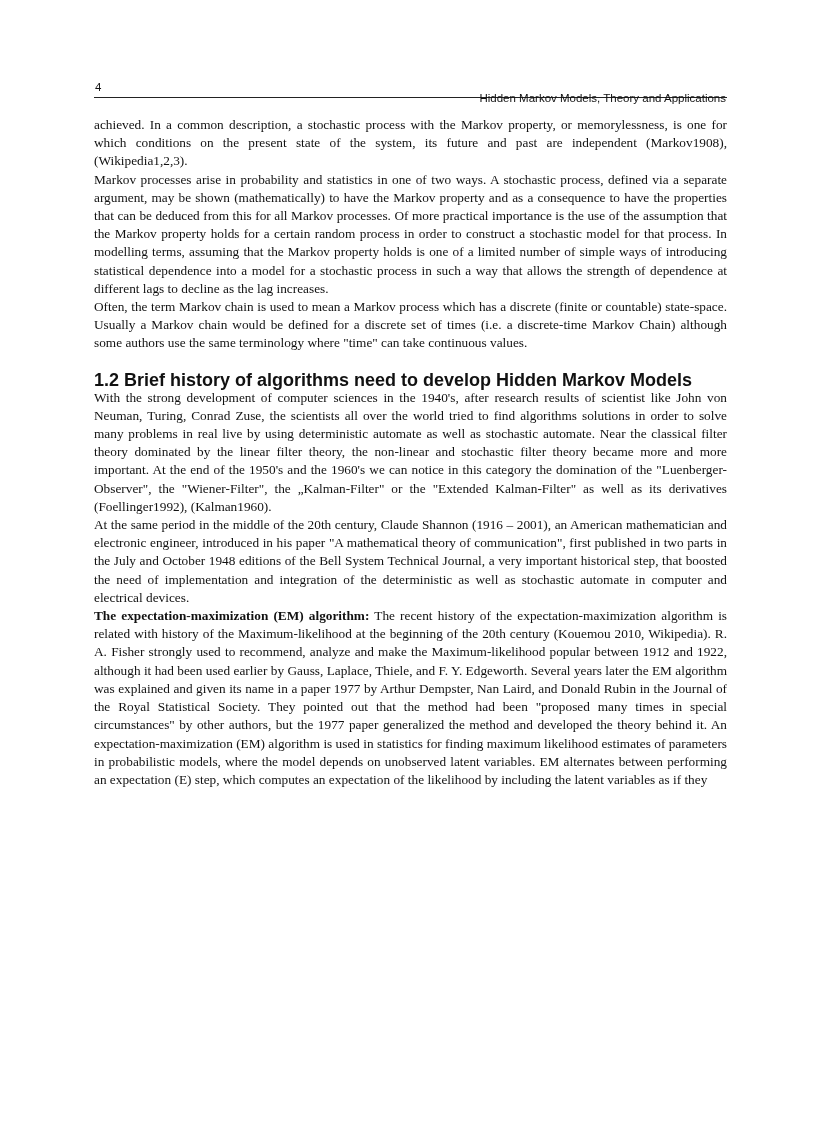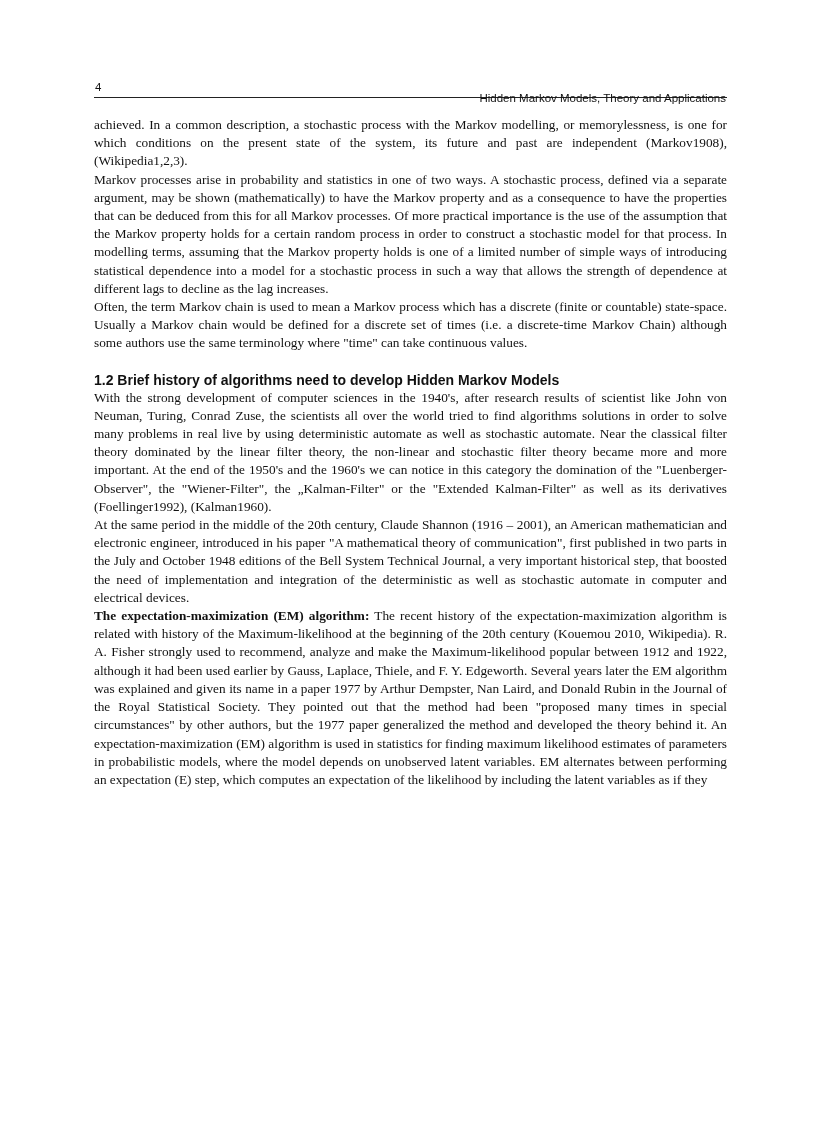--- a/index.html
+++ b/index.html
@@ -12,36 +12,36 @@
   }
   .running-header .page-number { position: absolute; left: 1px; top: 1px; }
   .running-header .header-title { position: absolute; right: 1px; top: 12px; }
   .body-text {
     position: absolute; left: 94px; top: 116px; width: 633px;
     font-family: "Liberation Serif", serif; font-size: 13.3px; line-height: 18.2px;
     color: #111; text-align: justify;
   }
   .body-text p { margin: 0; }
   .section-heading {
-    font-family: "Liberation Sans", sans-serif; font-weight: bold; font-size: 14px;
+    font-family: "Liberation Sans", sans-serif; font-weight: bold; font-size: 18px;
     margin: 18px 0 0 0; line-height: 18px; color: #111;
   }
   .lead-term { font-weight: bold; }
 </style>
 </head>
 <body>
 
 <div class="page">
   <div class="running-header">
     <span class="page-number">4</span>
     <span class="header-title">Hidden Markov Models, Theory and Applications</span>
   </div>
 
   <div class="body-text">
-    <p>achieved. In a common description, a stochastic process with the Markov modelling, or memorylessness, is one for which conditions on the present state of the system, its future and past are independent (Markov1908),(Wikipedia1,2,3).</p>
+    <p>achieved. In a common description, a stochastic process with the Markov property, or memorylessness, is one for which conditions on the present state of the system, its future and past are independent (Markov1908),(Wikipedia1,2,3).</p>
     <p>Markov processes arise in probability and statistics in one of two ways. A stochastic process, defined via a separate argument, may be shown (mathematically) to have the Markov property and as a consequence to have the properties that can be deduced from this for all Markov processes. Of more practical importance is the use of the assumption that the Markov property holds for a certain random process in order to construct a stochastic model for that process. In modelling terms, assuming that the Markov property holds is one of a limited number of simple ways of introducing statistical dependence into a model for a stochastic process in such a way that allows the strength of dependence at different lags to decline as the lag increases.</p>
     <p>Often, the term Markov chain is used to mean a Markov process which has a discrete (finite or countable) state-space. Usually a Markov chain would be defined for a discrete set of times (i.e. a discrete-time Markov Chain) although some authors use the same terminology where "time" can take continuous values.</p>
 
     <h2 class="section-heading">1.2 Brief history of algorithms need to develop Hidden Markov Models</h2>
 
     <p>With the strong development of computer sciences in the 1940's, after research results of scientist like John von Neuman, Turing, Conrad Zuse, the scientists all over the world tried to find algorithms solutions in order to solve many problems in real live by using deterministic automate as well as stochastic automate. Near the classical filter theory dominated by the linear filter theory, the non-linear and stochastic filter theory became more and more important. At the end of the 1950's and the 1960's we can notice in this category the domination of the "Luenberger-Observer", the "Wiener-Filter", the „Kalman-Filter" or the "Extended Kalman-Filter" as well as its derivatives (Foellinger1992), (Kalman1960).</p>
     <p>At the same period in the middle of the 20th century, Claude Shannon (1916 – 2001), an American mathematician and electronic engineer, introduced in his paper "A mathematical theory of communication", first published in two parts in the July and October 1948 editions of the Bell System Technical Journal, a very important historical step, that boosted the need of implementation and integration of the deterministic as well as stochastic automate in computer and electrical devices.</p>
     <p><span class="lead-term">The expectation-maximization (EM) algorithm:</span><span> The recent history of the expectation-maximization algorithm is related with history of the Maximum-likelihood at the beginning of the 20th century (Kouemou 2010, Wikipedia). R. A. Fisher strongly used to recommend, analyze and make the Maximum-likelihood popular between 1912 and 1922, although it had been used earlier by Gauss, Laplace, Thiele, and F. Y. Edgeworth. Several years later the EM algorithm was explained and given its name in a paper 1977 by Arthur Dempster, Nan Laird, and Donald Rubin in the Journal of the Royal Statistical Society. They pointed out that the method had been "proposed many times in special circumstances" by other authors, but the 1977 paper generalized the method and developed the theory behind it. An expectation-maximization (EM) algorithm is used in statistics for finding maximum likelihood estimates of parameters in probabilistic models, where the model depends on unobserved latent variables. EM alternates between performing an expectation (E) step, which computes an expectation of the likelihood by including the latent variables as if they</span></p>
   </div>
 </div>

